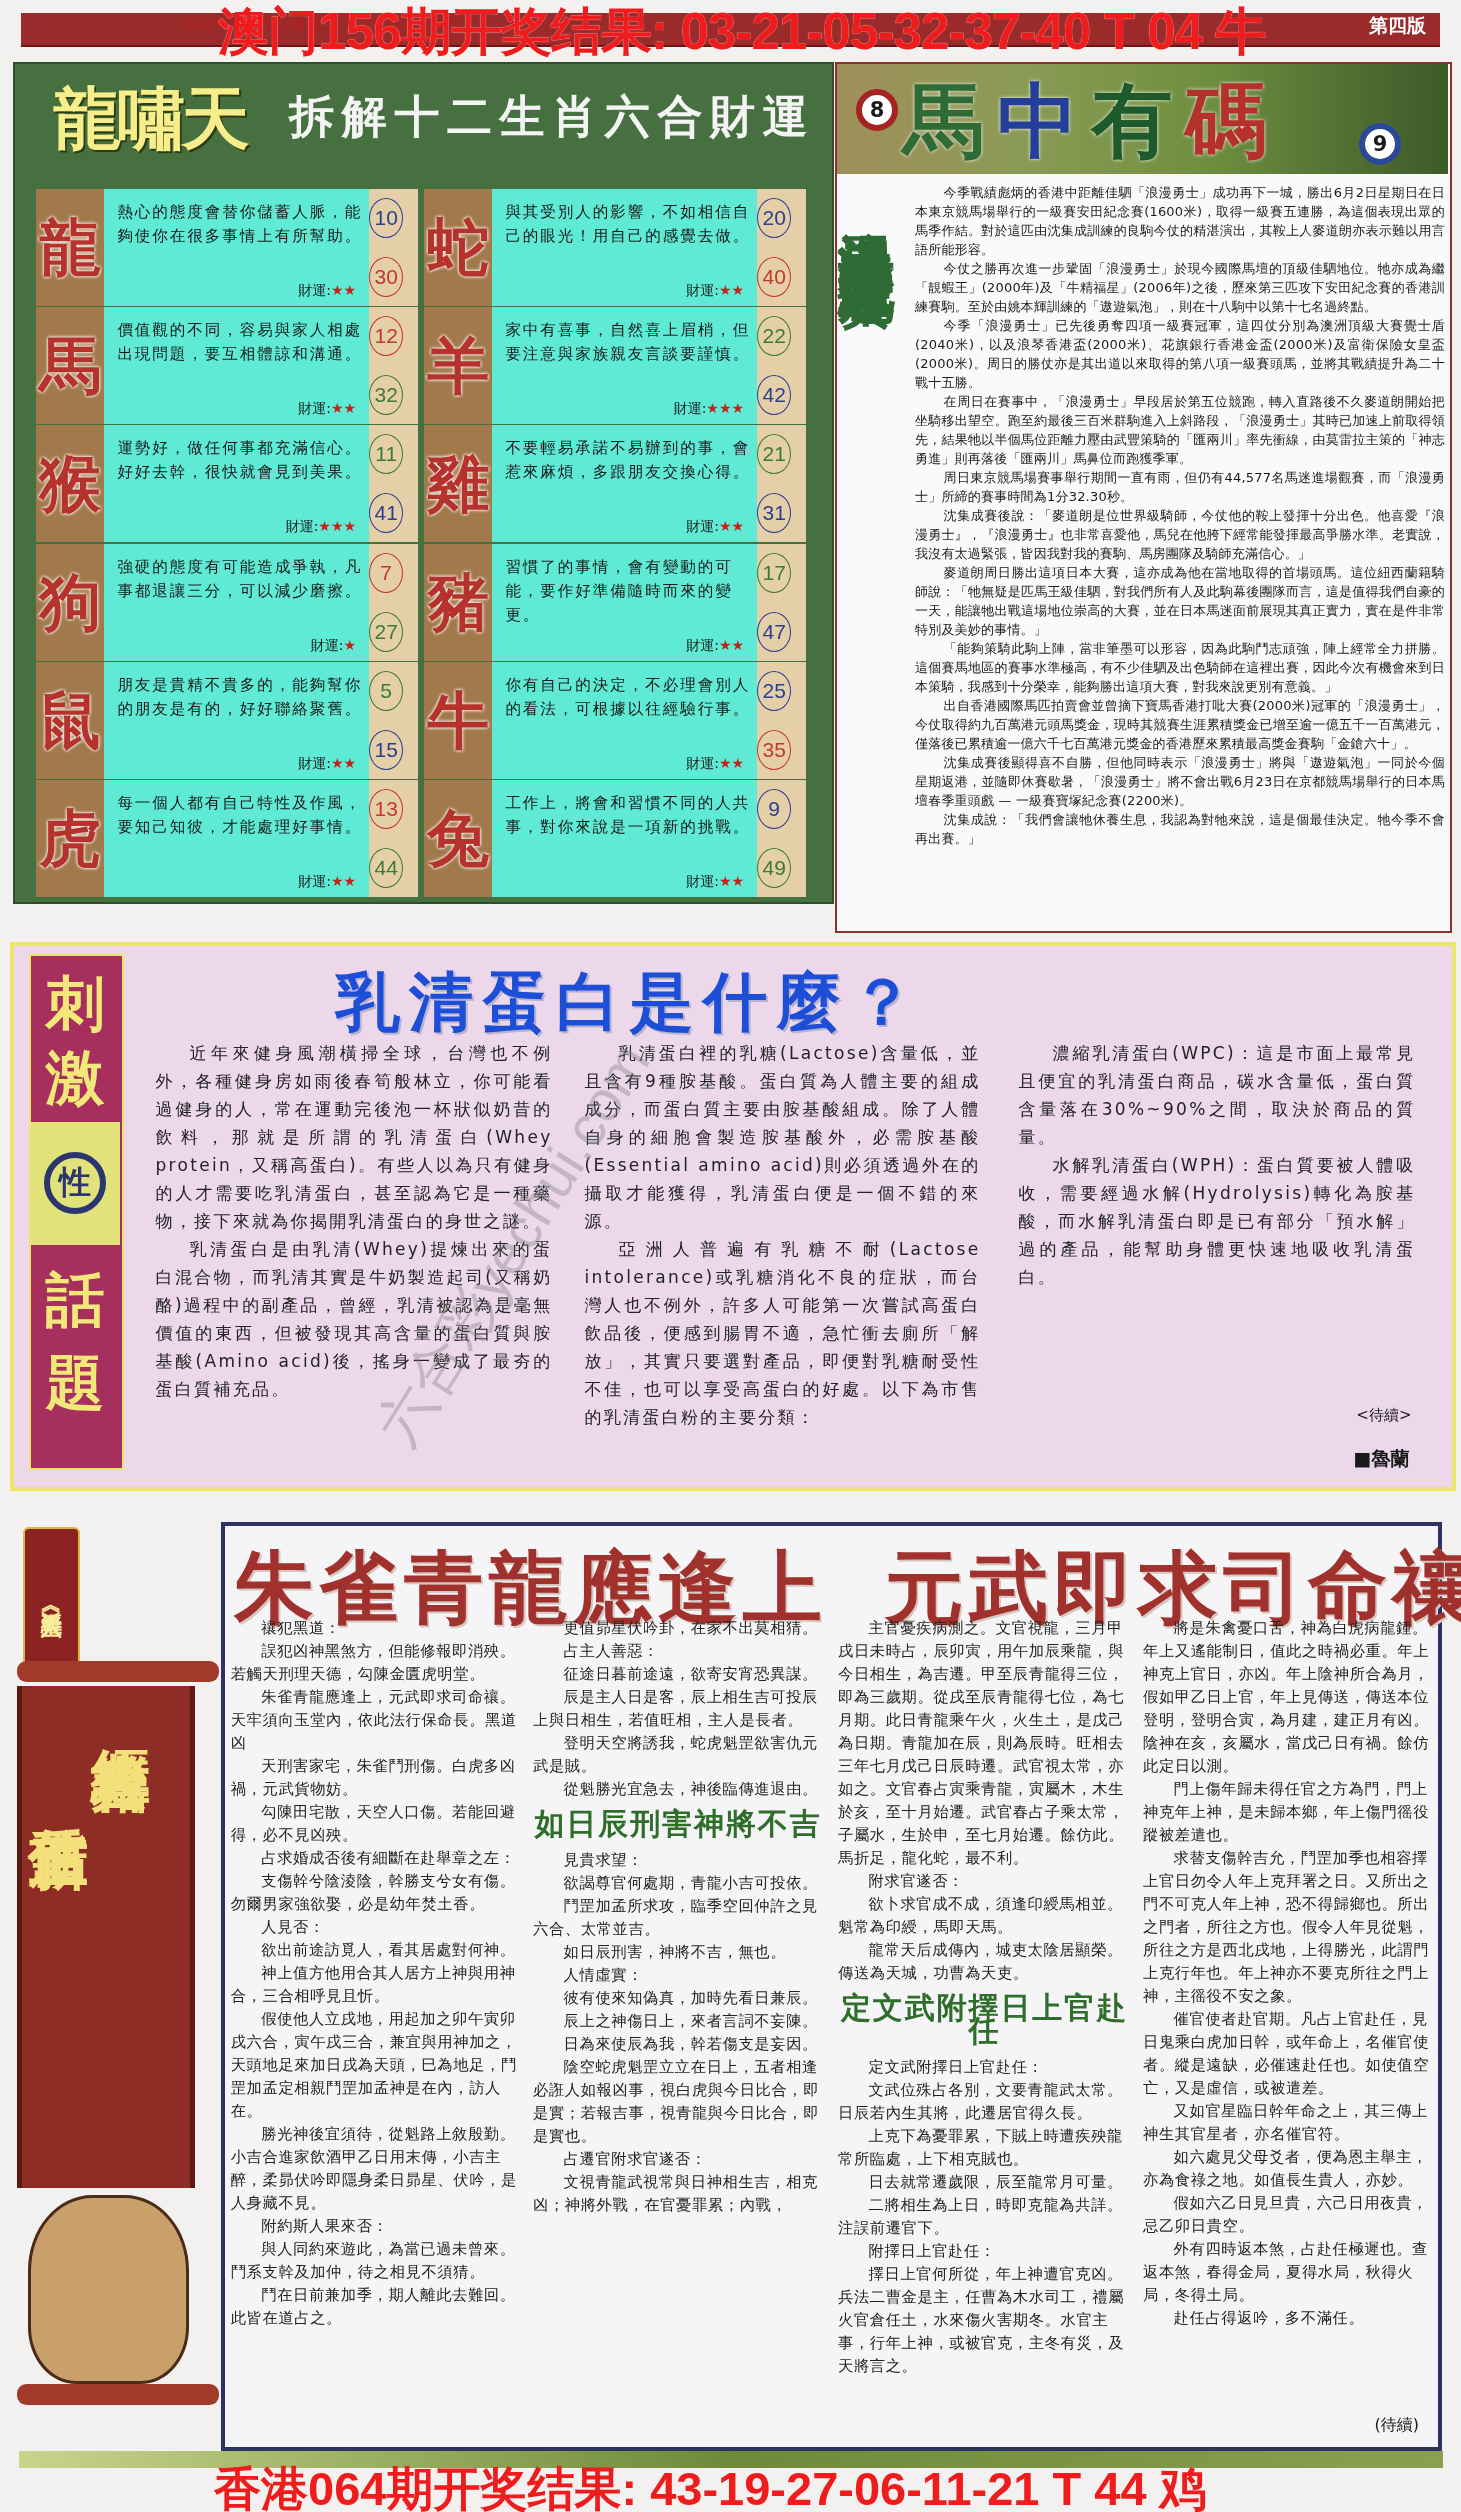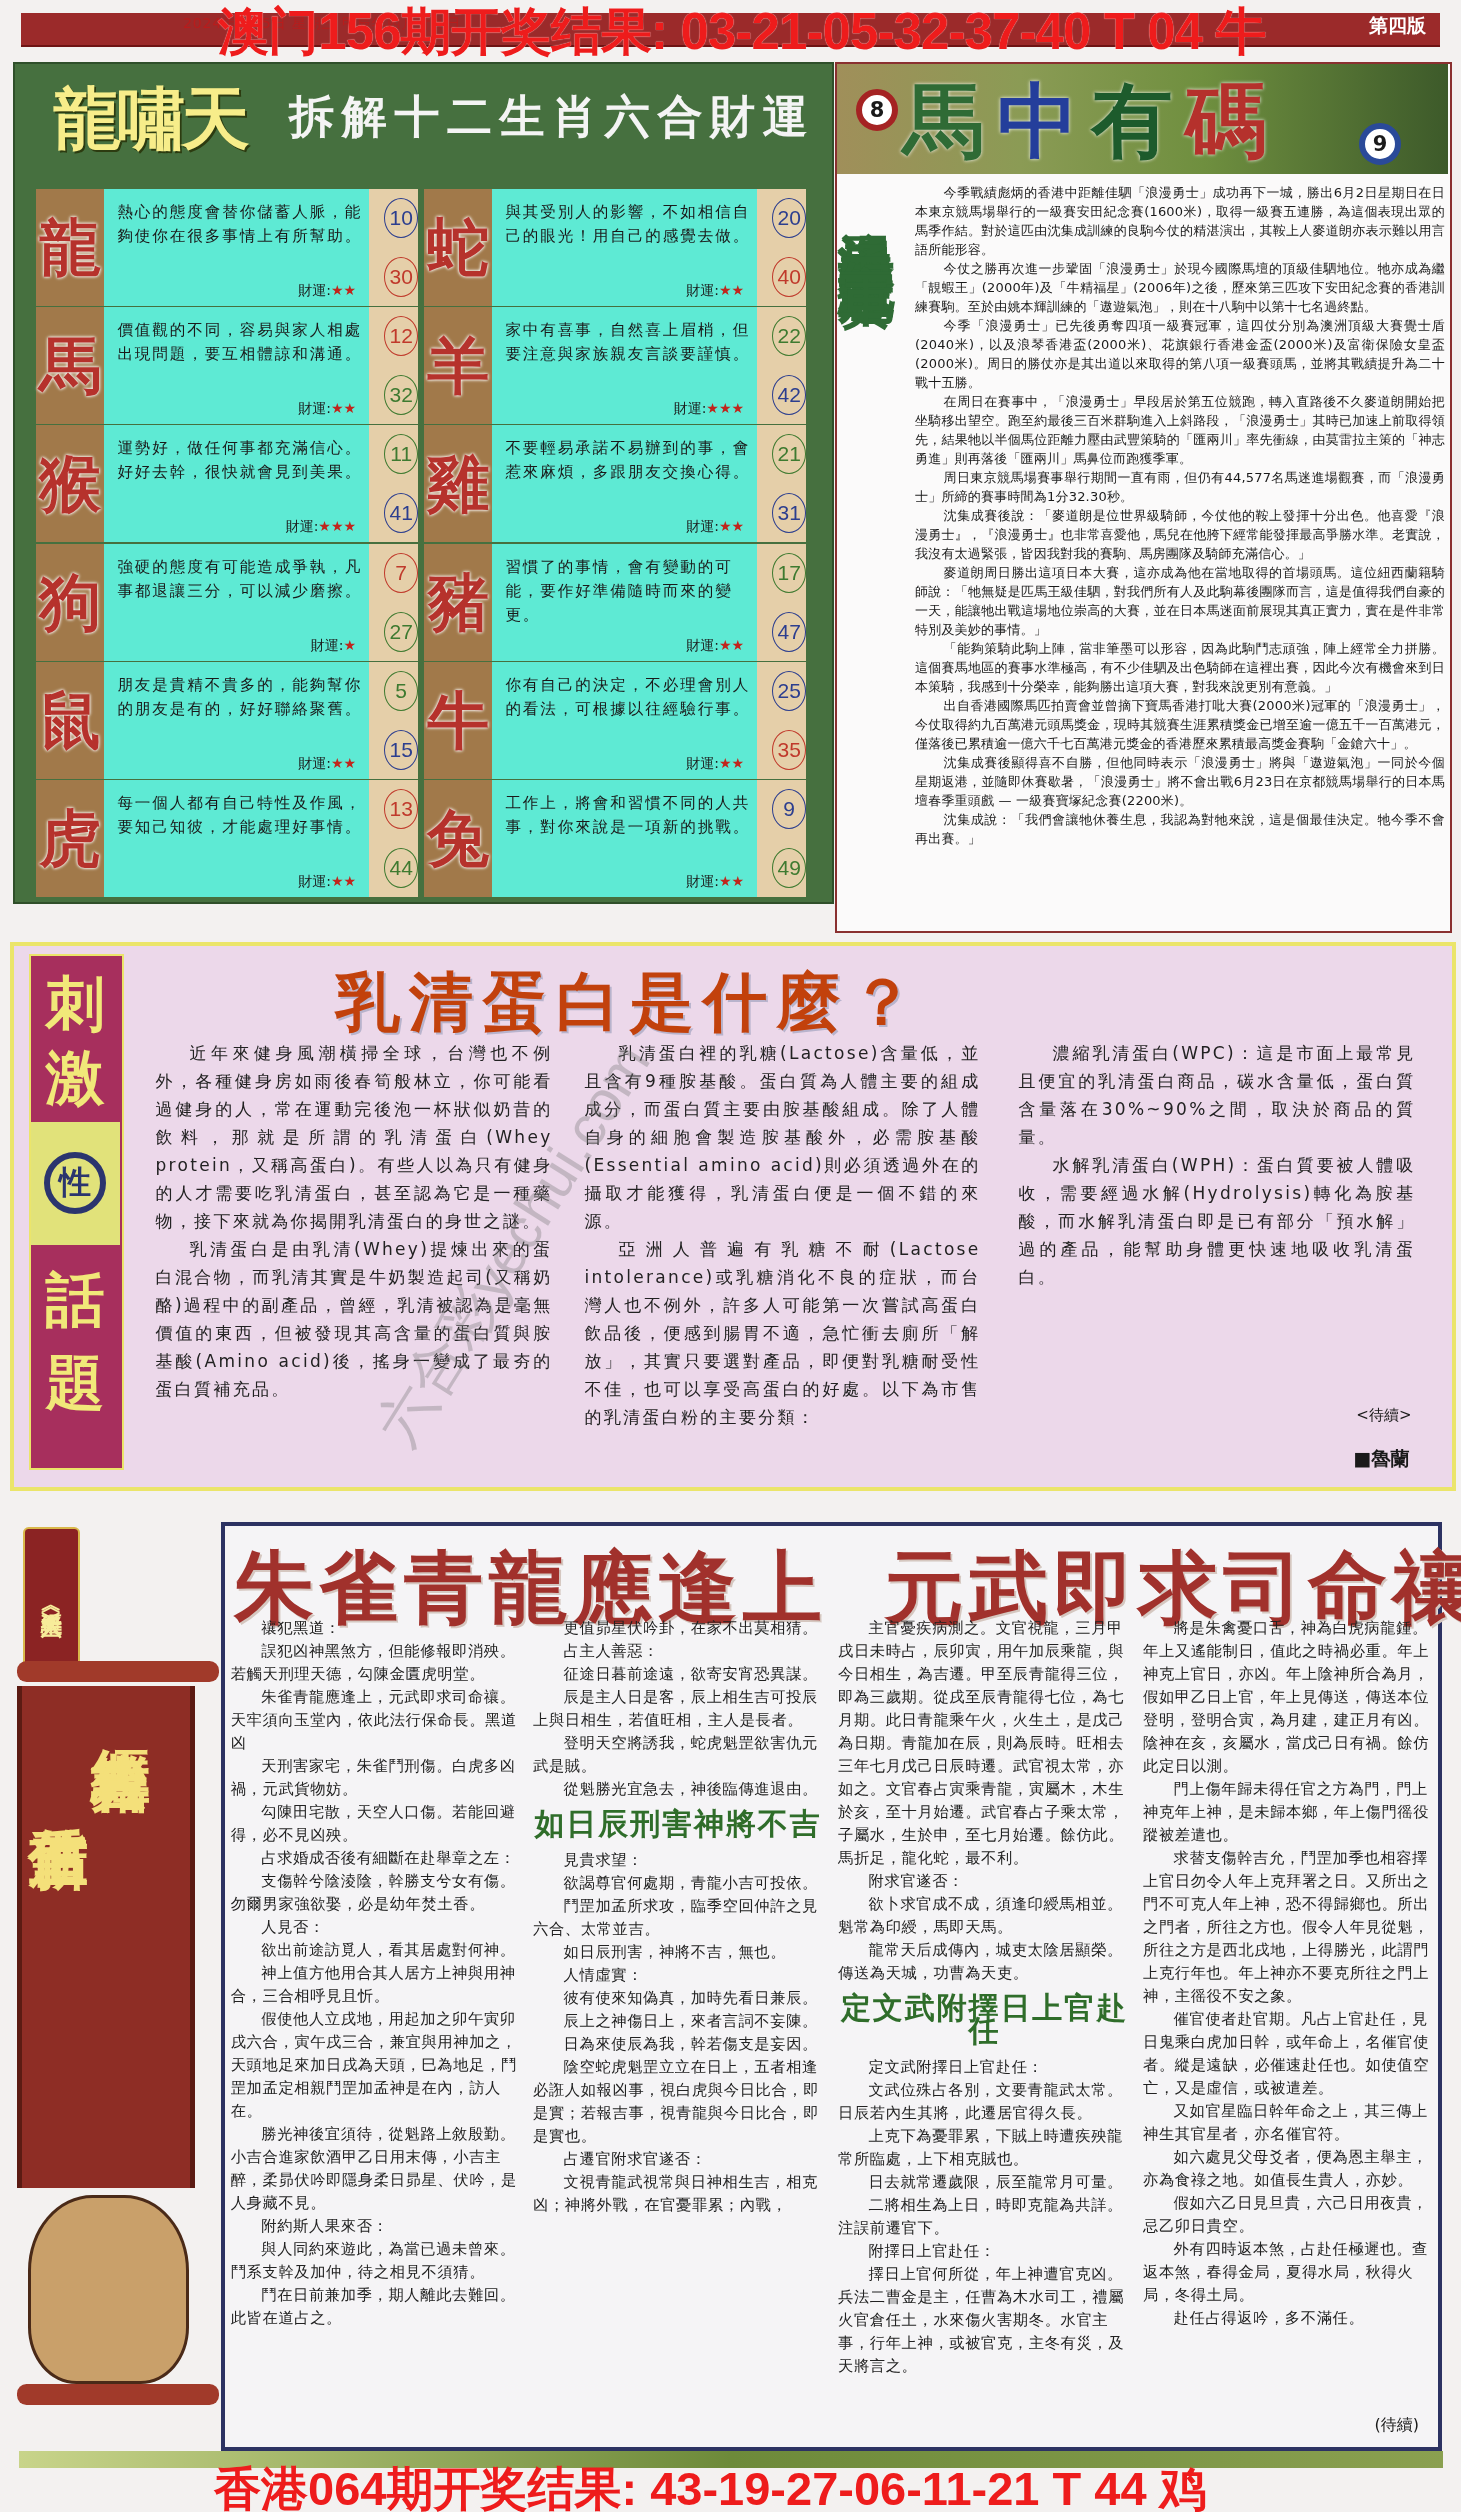--- a/index.html
+++ b/index.html
@@ -12,21 +12,21 @@
 #top-banner{left:218px;top:-1.9px;font-size:51px;font-weight:bold;color:#ee1c1c;letter-spacing:-0.9px;white-space:nowrap;font-family:"Liberation Sans",sans-serif;text-shadow:0 0 0.9px #fff}
 
 #zodiac{left:13.2px;top:62px;width:821px;height:842px;background:#46703f;border:2.8px solid #2f4f2a}
 #z-title-main{left:38px;top:9.5px;font-size:68px;font-weight:bold;color:#f7ed8a;text-shadow:1.9px 1.9px 0 #2c3b10;letter-spacing:-3.8px}
 #z-title-sub{left:274px;top:23px;font-size:45px;color:#f4f4f4;letter-spacing:7.6px;font-weight:bold}
 .zcard{position:absolute;width:382px;height:117px;background:#fff;display:flex}
 .zcard .glyph{width:68px;background:#a1794a;color:#b6322c;font-size:62px;font-weight:bold;display:flex;align-items:center;justify-content:center;text-shadow:0 0 2.8px #fff,0 0 3.8px #fff;font-family:"DejaVu Serif",serif}
 .zcard .txt{flex:1;padding:11.4px 5.7px 3.8px 13.2px;font-size:15.6px;line-height:24px;letter-spacing:1.9px;position:relative;background:#5eead4}
 .zcard .fortune{position:absolute;right:13.2px;bottom:3.8px;font-size:14px;letter-spacing:0}
 .zcard .stars{color:#c0251c}
-.zcard .nums{width:49px;background:#e5cfa9;display:flex;flex-direction:column;justify-content:space-around;align-items:flex-end}
+.zcard .nums{width:49px;background:#e5cfa9;display:flex;flex-direction:column;justify-content:space-around;align-items:flex-start}
 .circle{width:34px;height:40px;border:1.9px solid;border-radius:50%;display:flex;align-items:center;justify-content:center;font-size:21px;font-family:"Liberation Sans",sans-serif}
 .c-red{color:#c0392b;border-color:#c0392b}
 .c-blue{color:#2c3e8f;border-color:#2c3e8f}
 .c-green{color:#3e7a30;border-color:#3e7a30}
 
 #horse{left:835px;top:62px;width:617px;height:871px;background:#fbfafa;border:2.8px solid #8a3030}
 #horse-banner{left:0;top:0;width:611px;height:110px;background:linear-gradient(90deg,#a08f5a 0%,#8b9b55 30%,#6f8f3f 60%,#3d5a2a 100%)}
 #horse-title{left:66px;top:3.8px;font-size:81px;font-weight:bold;letter-spacing:13.2px;font-family:"DejaVu Serif",serif}
 #horse-title .a{color:#2f6b35;text-shadow:0 0 3.8px #fff}
 #horse-title .b{color:#243e9b;text-shadow:0 0 3.8px #fff}
@@ -37,21 +37,21 @@
 #ball9{left:522px;top:59px;border-color:#2a4a99}
 #horse-vert{left:13.2px;top:121px;width:53px;font-size:57px;line-height:72px;color:#2f6b35;font-weight:bold;writing-mode:vertical-rl;font-family:"DejaVu Serif",serif;letter-spacing:3.8px}
 #horse-body{left:78px;top:119px;width:530px;font-size:13px;line-height:19px;letter-spacing:0.2px;text-align:justify}
 #horse-body p{text-indent:2.2em}
 
 #whey{left:9.5px;top:942px;width:1446px;height:549px;background:#ecd8ea;border:4.7px solid #ebe56a}
 #whey-side{left:15px;top:7.6px;width:95px;height:516px;background:#a72f5d;border:2.8px solid #ebe56a}
 .side-ch{position:absolute;left:0;width:89px;text-align:center;font-size:59px;font-weight:bold;color:#f1e879}
 #whey-logo{left:0;top:166px;width:89px;height:123px;background:#e1e27a;display:flex;align-items:center;justify-content:center}
 #whey-logo-c{width:62px;height:62px;border:6.6px solid #2b356e;border-radius:50%;display:flex;align-items:center;justify-content:center;font-size:32px;font-weight:bold;color:#2b356e}
-#whey-title{left:322px;top:13.2px;font-size:64px;font-weight:bold;color:#c2410c;letter-spacing:9.5px;font-family:"DejaVu Serif",serif;text-shadow:1.9px 1.9px 0 #b8b3cc}
+#whey-title{left:322px;top:13.2px;font-size:64px;font-weight:bold;color:#1d4ed8;letter-spacing:9.5px;font-family:"DejaVu Serif",serif;text-shadow:1.9px 1.9px 0 #b8b3cc}
 .wcol{position:absolute;top:93px;font-size:17px;line-height:28px;letter-spacing:2.3px;text-align:justify;color:#222}
 .wcol p{text-indent:2em}
 #wcol1{left:142px;width:397px}
 #wcol2{left:571px;width:396px}
 #wcol3{left:1005px;width:397px}
 #whey-cont{right:40px;top:460px;font-size:15px}
 #whey-author{right:42px;top:500px;font-size:19px;font-weight:bold}
 #lr-badge{left:7.6px;top:0;width:57px;height:142px;background:#8b2323;color:#f7ec9a;font-size:21px;font-weight:bold;writing-mode:vertical-rl;display:flex;align-items:center;justify-content:center;border:2.8px solid #d9b84a;border-radius:5.7px}
 #lr-scroll-bg{left:17px;top:1686px;width:178px;height:502px;background:#8e2d25;border-left:5.7px solid #5b1b13;border-right:5.7px solid #5b1b13}
 #lr-vert1{left:83px;top:1703px;font-size:59px;font-weight:bold;color:#f4e07a;writing-mode:vertical-rl;line-height:76px;letter-spacing:1.9px}

